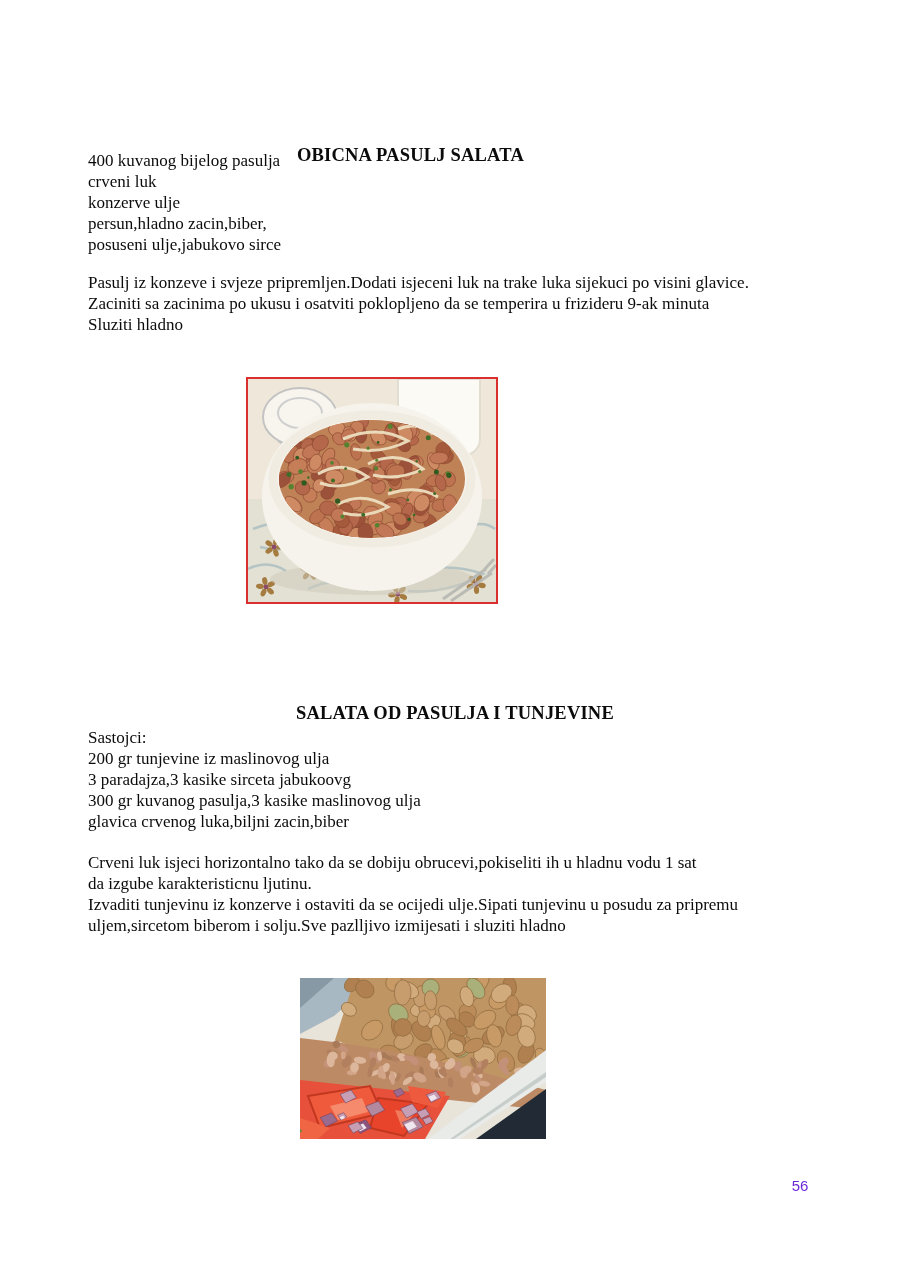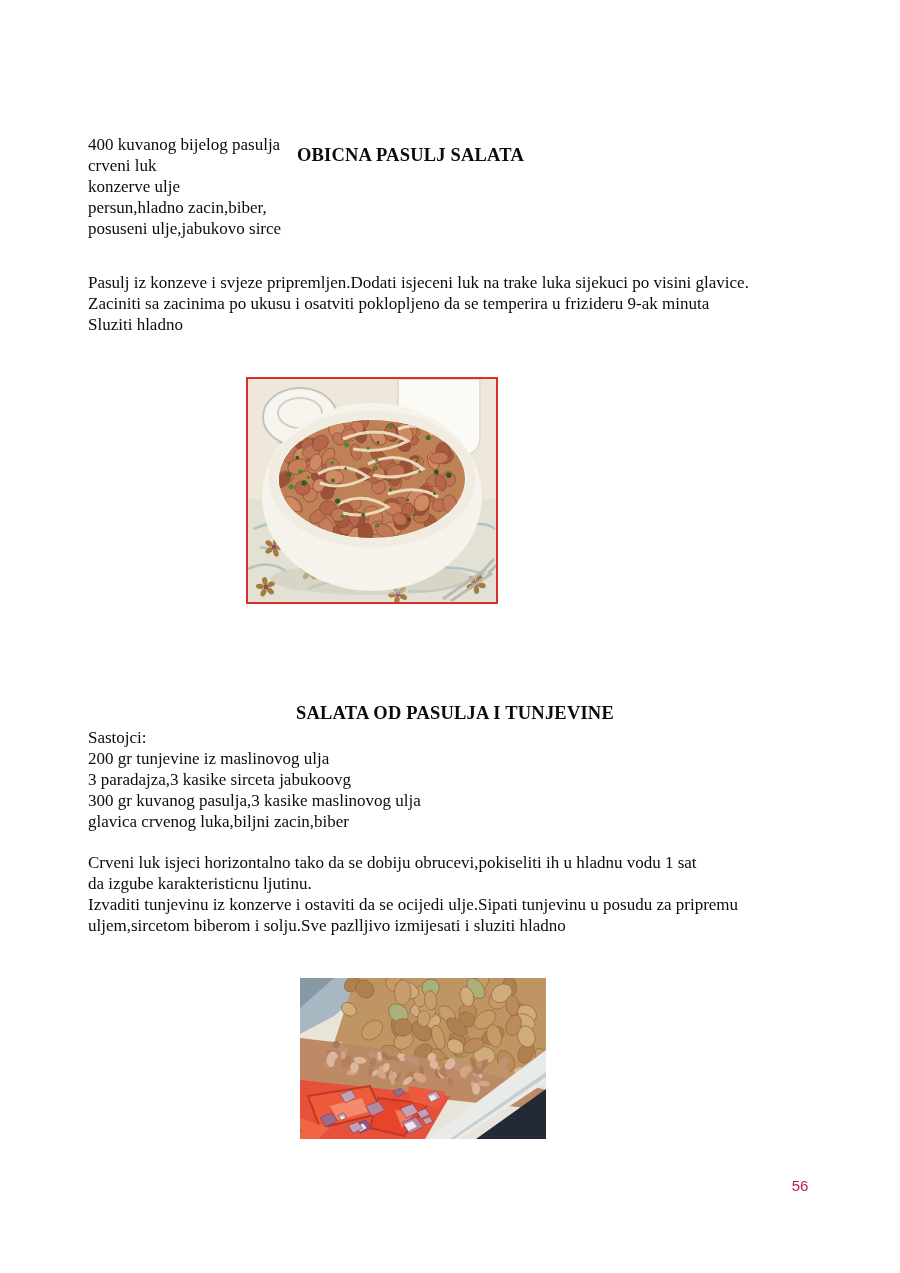--- a/index.html
+++ b/index.html
@@ -16,38 +16,38 @@
     font-weight:bold;
     font-size:18.5px;
     line-height:22px;
     text-align:center;
     letter-spacing:.2px;
     white-space:nowrap;
   }
   .bodytext{font-size:17px;line-height:21px;}
   .line{white-space:nowrap;}
   .t1{left:88px;top:129px;width:645px;}
-  .ing1{left:88px;top:134px;}
+  .ing1{left:88px;top:150px;}
   .para1{left:88px;top:272px;}
   .photo1{
     left:246px;top:377px;width:252px;height:227px;
     border:2px solid #da2f2f;
     box-sizing:border-box;
   }
   .t2{left:88px;top:687px;width:734px;}
   .ing2{left:88px;top:727px;}
   .para2{left:88px;top:852px;}
   .photo2{left:300px;top:978px;width:246px;height:161px;}
   .photo1 svg,.photo2 svg{display:block;}
   .pageno{
     left:770px;top:1177px;width:60px;
     text-align:center;
     font-family:"Liberation Sans", sans-serif;
     font-size:15px;
-    color:#be185d;
+    color:#6d28d9;
   }
 </style>
 </head>
 <body>
 
 <div class="page">
 
   <h2 class="abs title t1">OBICNA PASULJ SALATA</h2>
 
   <div class="abs bodytext ing1">

